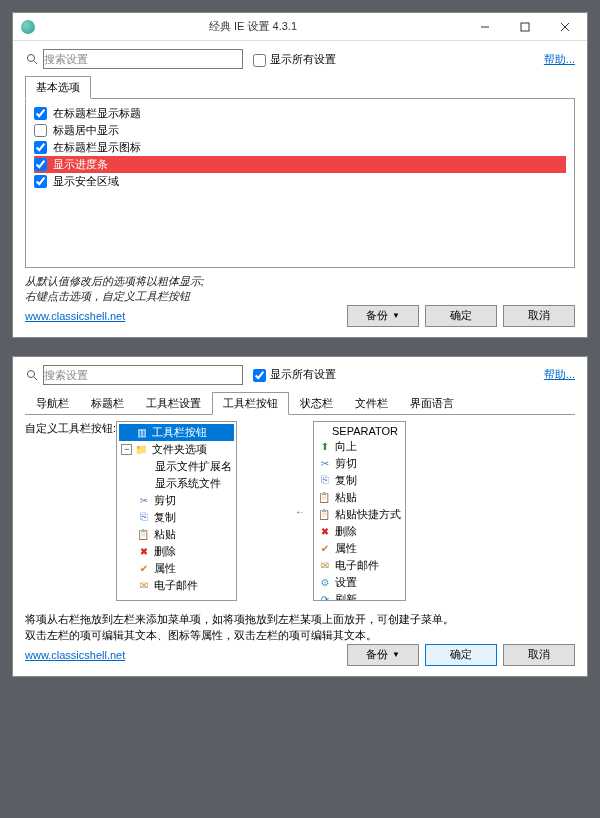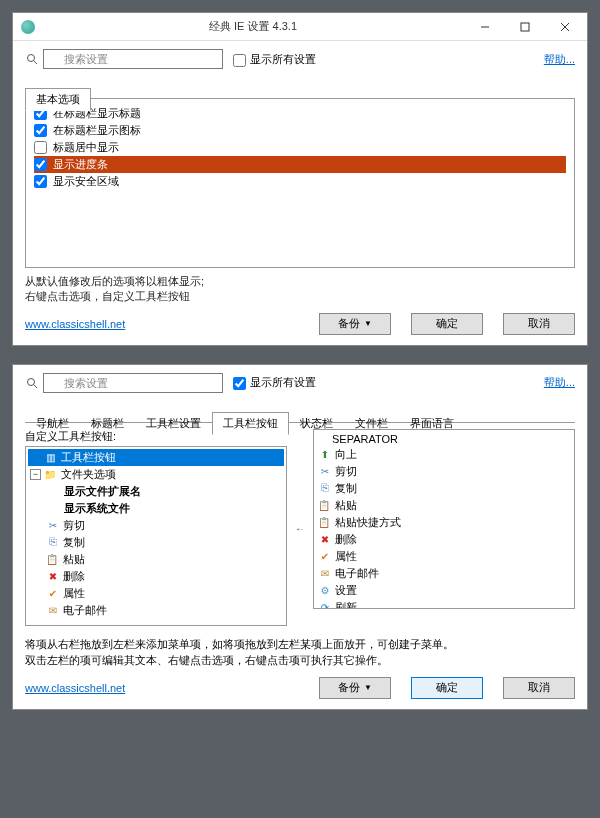--- a/index.html
+++ b/index.html
@@ -7,46 +7,46 @@
 .window { background: #fff; border: 1px solid #888; margin-bottom: 18px; }
 .titlebar { display: flex; align-items: center; height: 28px; padding: 0 2px 0 8px; border-bottom: 1px solid #e0e0e0; text-align: center; }
 .titlebar .appicon { width: 14px; height: 14px; border-radius: 50%; background: radial-gradient(circle at 35% 35%, #7fcfc5, #2a9f94); margin-right: 6px; }
 .titlebar .title { flex: 1; color: #333; }
 .winbtns { display: flex; }
 .winbtn { width: 40px; height: 26px; display: flex; align-items: center; justify-content: center; color: #333; }
 .content { padding: 8px 12px 10px; }
 .toprow { display: flex; align-items: center; gap: 10px; }
 .searchwrap { display: flex; align-items: center; }
 .magnify { width: 14px; height: 14px; margin-right: 4px; display:inline-flex; align-items:center; justify-content:center; color:#555;}
-.searchinput { width: 180px; height: 20px; border: 1px solid #7a7a7a; padding: 1px 20px; font-size: 11px; }
+.searchinput { width: 200px; height: 20px; border: 1px solid #7a7a7a; padding: 1px 0; font-size: 11px; }
 .searchinput::placeholder { color: #888; }
 .chkbox { display: flex; align-items: flex-end; gap: 4px; }
 .chkbox input { width:13px; height:13px; }
 .help { margin-left: auto; color: #0066cc; text-decoration: underline; cursor: pointer; }
 .tabs { display: flex; margin-top: 6px; border-bottom: 1px solid #999; }
-.tab { padding: 3px 10px; border: 1px solid transparent; border-bottom: none; position: relative; top: 13px; cursor: pointer; }
+.tab { padding: 3px 10px; border: 1px solid transparent; border-bottom: none; position: relative; top: 1px; cursor: pointer; }
 .tab.active { background: #fff; border-color: #999; border-bottom: 1px solid #fff; }
 .panel { border: 1px solid #999; background: #fff; min-height: 170px; padding: 6px 8px; margin-top: -1px; }
 .option { display: flex; align-items: center; gap: 6px; padding: 1px 0; }
-.option.selected { background: #c2410c; color: #fff; }
+.option.selected { background: #ef4444; color: #fff; }
 .option input { width:13px; height:13px; }
-.notes { margin-top: 6px; font-size: 11px; line-height: 1.4; color: #222; }
-.footer { display: flex; align-items: center; margin-top: 8px; gap: 20px; }
+.notes { margin-top: 6px; font-size: 11px; line-height: 1.4; color: #222; font-style: italic; }
+.footer { display: flex; align-items: center; margin-top: 0; gap: 6px; }
 .link { color: #0066cc; text-decoration: underline; cursor: pointer; }
 .spacer { flex: 1; }
 .btn { min-width: 72px; height: 22px; border: 1px solid #888; background: #e1e1e1; cursor: pointer; display:inline-flex; align-items:center; justify-content:center; gap:4px; padding: 0 10px; }
 .btn.default { border: 1px solid #0078d7; background: #e5f1fb; }
 .twocol { display: flex; gap: 8px; margin-top: 6px; }
-.col { flex: 1; display:flex; flex-direction:column; }
+.col { flex: 1; display:flex; }
 .collabel { font-size: 11px; margin-bottom: 2px; }
 .listbox { border: 1px solid #999; background: #fff; height: 180px; overflow-y: scroll; padding: 2px; position:relative; }
 .tree-item { display: flex; align-items: center; gap: 3px; padding: 1px 2px; white-space: nowrap; }
 .tree-item.selected { background: #0078d7; color: #fff; }
 .indent1 { padding-left: 18px; }
-.indent2 { padding-left: 36px; font-weight: bold; }
+.indent2 { padding-left: 36px; }
 .toggle { width: 11px; height: 11px; border: 1px solid #888; display:inline-flex; align-items:center; justify-content:center; font-size:9px; line-height:1; background:#fff; color:#333; }
 .noicon { width: 11px; display:inline-block; }
 .smicon { width: 14px; height: 14px; display:inline-flex; align-items:center; justify-content:center; font-size:10px; }
 .mid { width: 10px; display:flex; align-items:center; justify-content:center; color:#555; font-size:10px; align-self:center;}
 .instructions { margin-top: 10px; font-size: 11px; line-height:1.5; }
 svg { display:block; }
 </style>
 </head>
 <body>
 
@@ -92,26 +92,26 @@
     </div>
     <div class="tabs">
       <div class="tab active">基本选项</div>
     </div>
     <div class="panel">
       <label class="option">
           <input type="checkbox" checked="" style="">
           <span>在标题栏显示标题</span>
         </label>
       <label class="option">
-          <input type="checkbox" checked="" style="">
-          <span>在标题栏显示图标</span>
-        </label>
-      <label class="option">
           <input type="checkbox" style="">
           <span>标题居中显示</span>
+        </label>
+      <label class="option">
+          <input type="checkbox" checked="" style="">
+          <span>在标题栏显示图标</span>
         </label>
       <label class="option selected">
           <input type="checkbox" checked="" style="">
           <span>显示进度条</span>
         </label>
       <label class="option">
           <input type="checkbox" checked="" style="">
           <span>显示安全区域</span>
         </label>
     </div>
@@ -254,21 +254,21 @@
               <span class="smicon" style="color:#2a8aca">⟳</span>
               <span>刷新</span>
             </div>
 
         </div>
       </div>
     </div>
 
     <div class="instructions">
       <div>将项从右栏拖放到左栏来添加菜单项，如将项拖放到左栏某项上面放开，可创建子菜单。</div>
-      <div>双击左栏的项可编辑其文本、右键点击选项，右键点击项可执行其它操作。</div>
+      <div>双击左栏的项可编辑其文本、图标等属性，双击左栏的项可编辑其文本。</div>
     </div>
 
     <div class="footer">
       <a class="link">www.classicshell.net</a>
       <div class="spacer"></div>
       <button class="btn">
           <span>备份</span>
           <span style="font-size:8px">▼</span>
         </button>
       <button class="btn default">确定</button>

